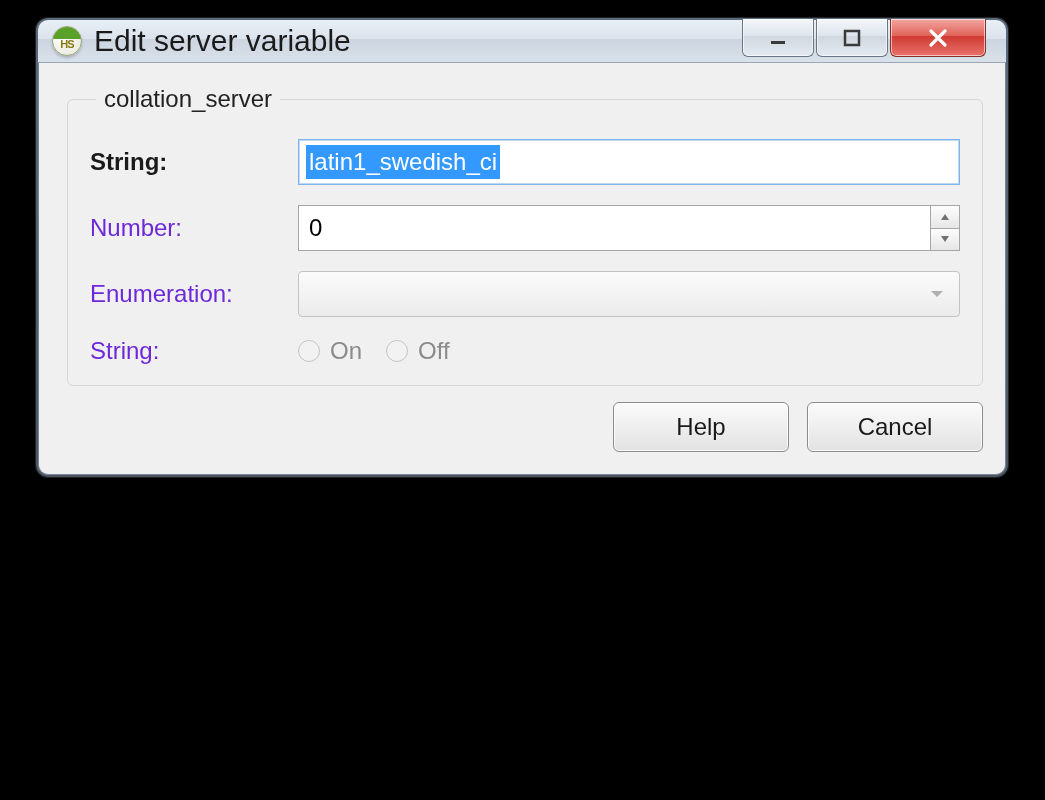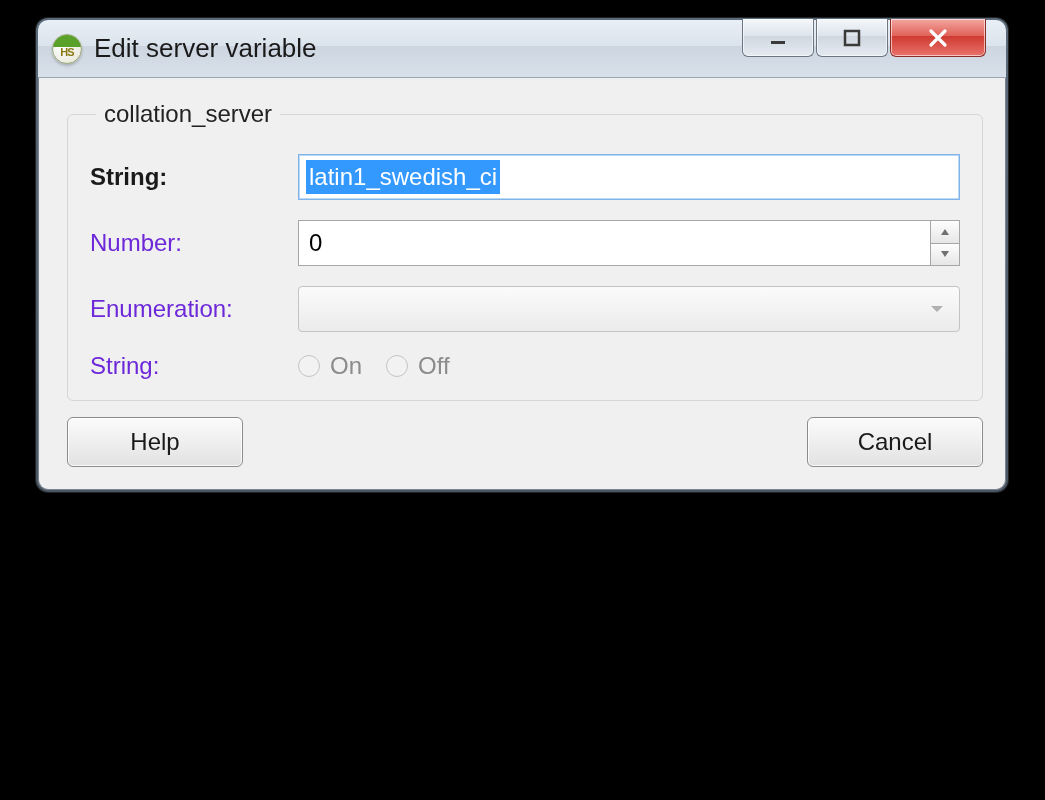--- a/index.html
+++ b/index.html
@@ -18,21 +18,21 @@
     position: absolute;
     left: 36px;
     top: 18px;
     width: 972px;
     border-radius: 12px;
     background: linear-gradient(#5a6a7a, #4a5663);
     padding: 2px;
     box-shadow: 0 0 0 1px #222, 0 10px 30px rgba(0,0,0,0.8);
   }
   .titlebar {
-    height: 58px;
+    height: 43px;
     display: flex;
     align-items: center;
     padding: 0 20px 0 14px;
     background: linear-gradient(#e9eff6, #dbe3ec 45%, #cdd6e0 46%, #d8e0ea);
     border-top-left-radius: 10px;
     border-top-right-radius: 10px;
     border-bottom: 1px solid #9aa6b3;
     position: relative;
   }
   .app-icon {
@@ -60,21 +60,21 @@
   .app-icon span {
     position: relative;
     font-family: Arial, sans-serif;
     font-weight: 900;
     font-size: 11px;
     color: #8a7a12;
     letter-spacing: -1px;
     top: 3px;
   }
   .title-text {
-    font-size: 26px;
+    font-size: 30px;
     color: #1a1a1a;
     flex: 1;
   }
   .win-controls {
     display: flex;
     gap: 2px;
     align-self: flex-start;
     margin-top: -1px;
   }
   .win-btn {
@@ -229,21 +229,21 @@
     height: 10px;
     border-radius: 50%;
     background: radial-gradient(circle at 35% 30%, #6fb6e8, #2a76b8);
   }
   
   .scope-row { display: flex; align-items: center; gap: 60px; margin-top: 6px; }
   .scope-label { font-size: 24px; font-weight: 700; display: block; margin-bottom: 10px; }
   
   .dialog-buttons {
     display: flex;
-    justify-content: space-between;
+    justify-content: flex-end;
     gap: 18px;
     margin-top: 8px;
   }
   .btn {
     min-width: 176px;
     height: 50px;
     border: 1px solid #8c8c8c;
     border-radius: 6px;
     background: linear-gradient(#fbfbfb, #e2e2e2);
     font-size: 24px;

